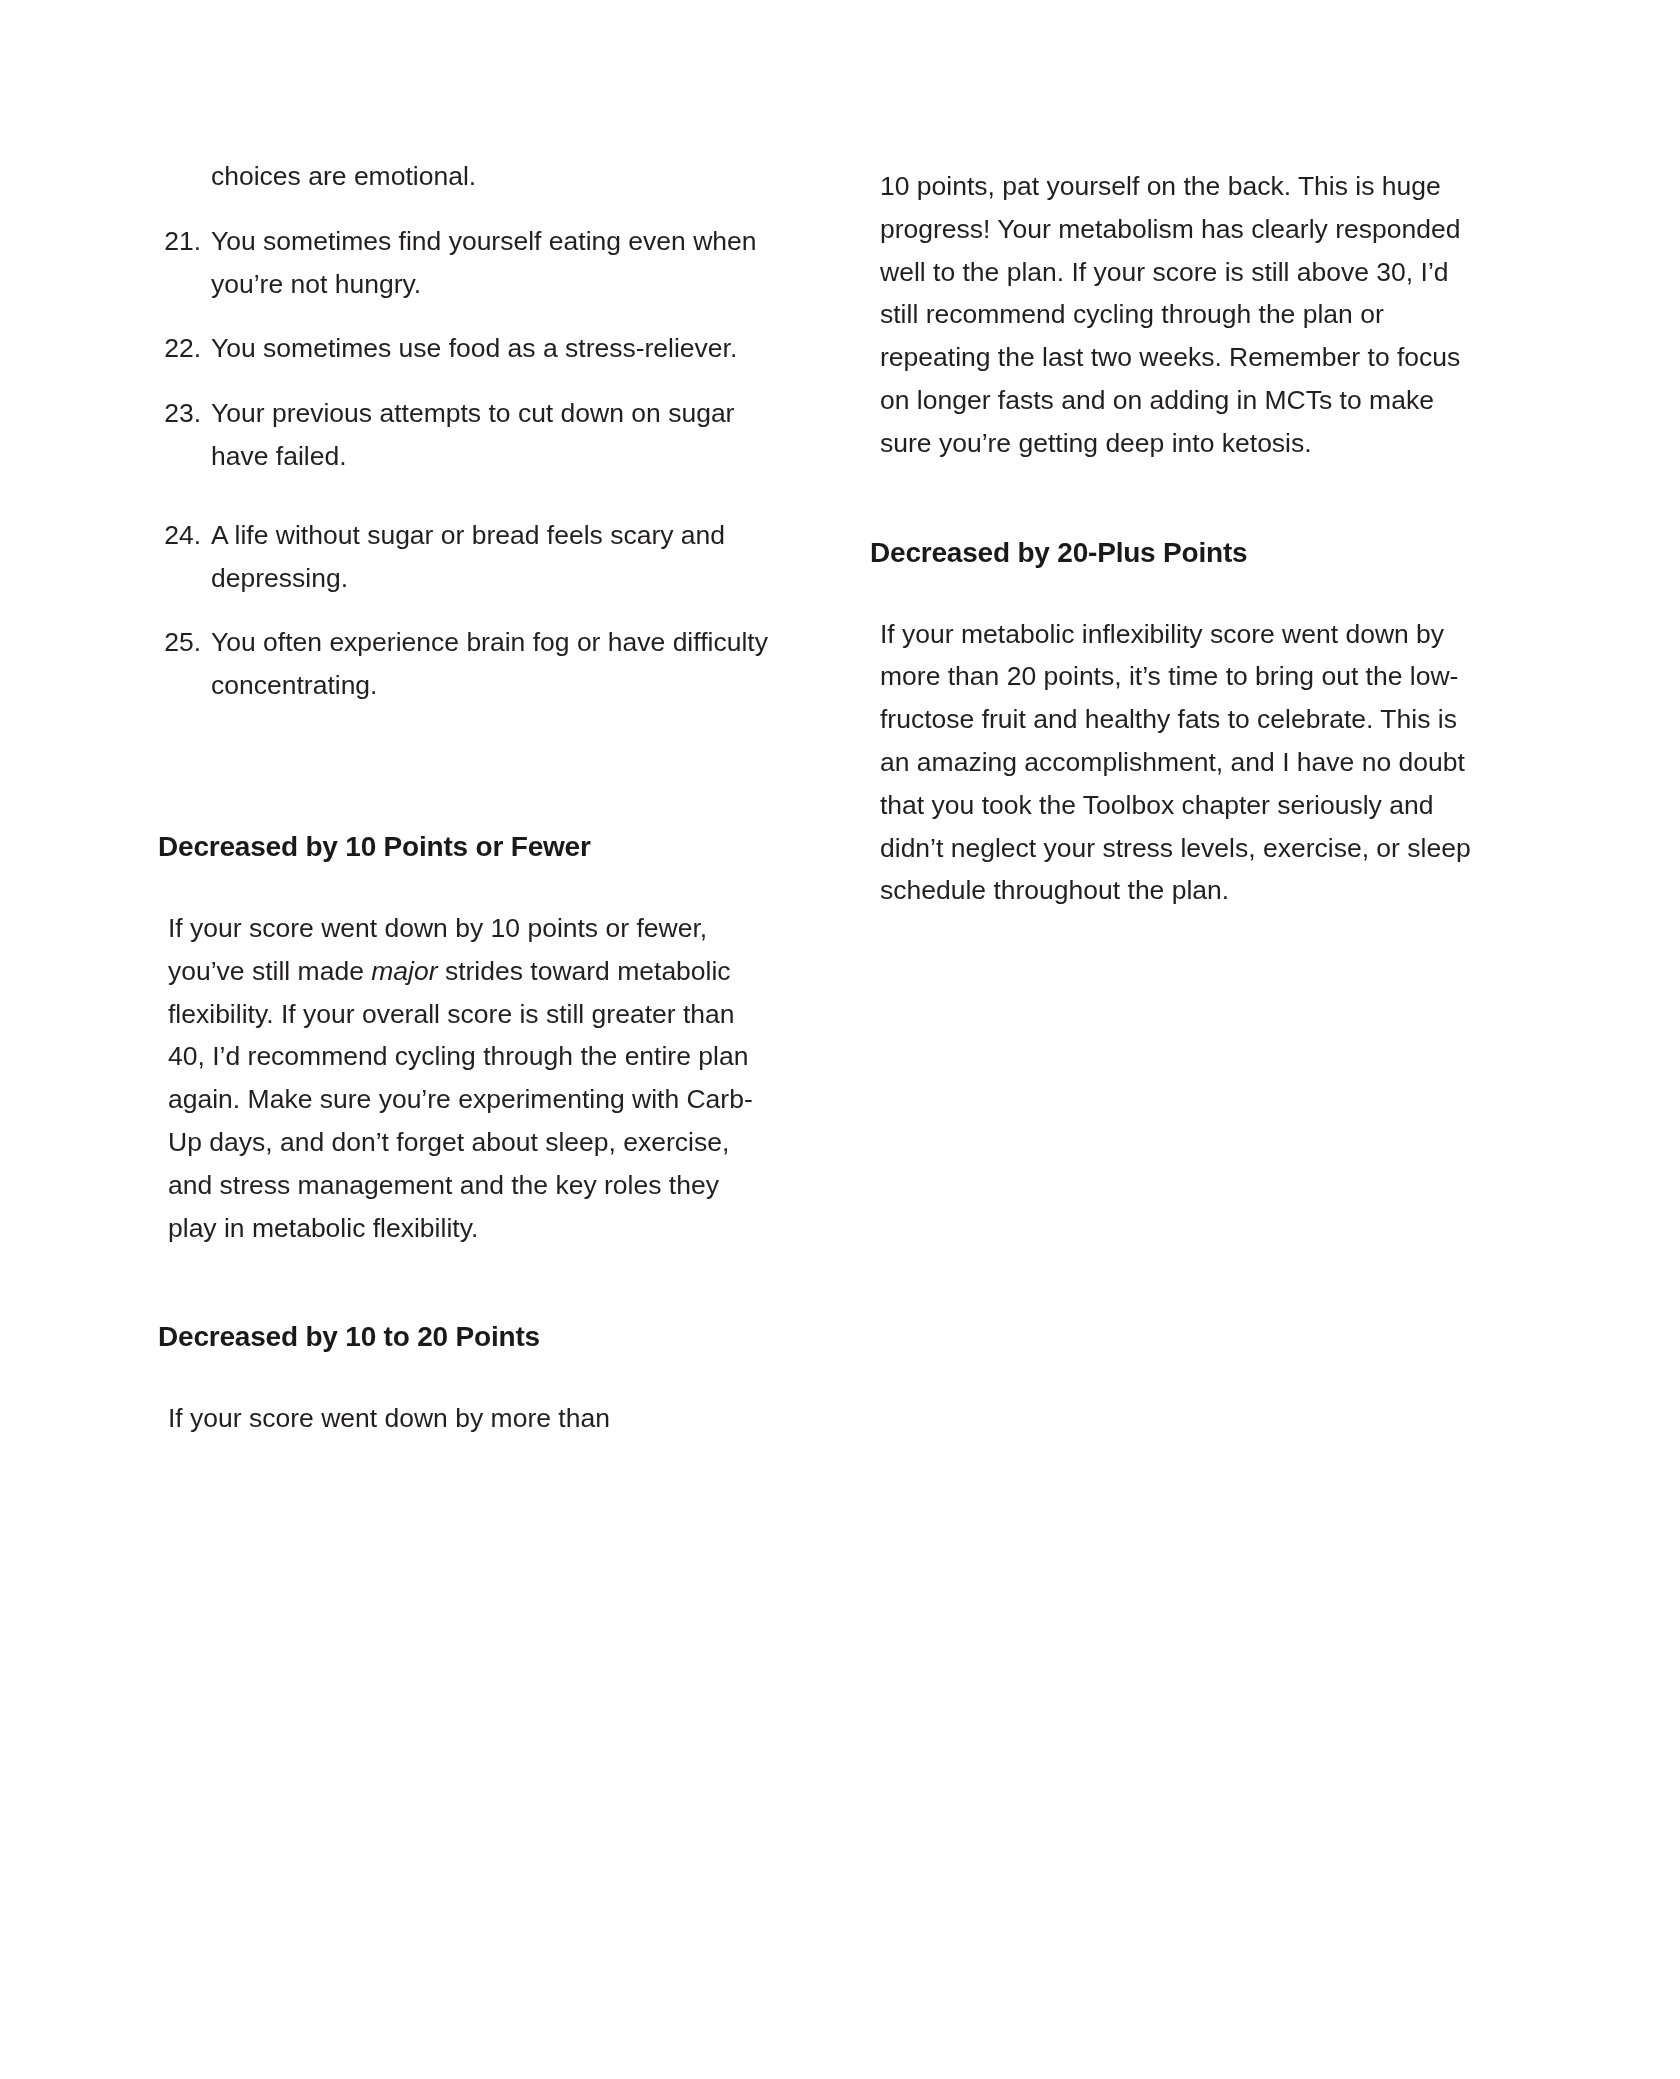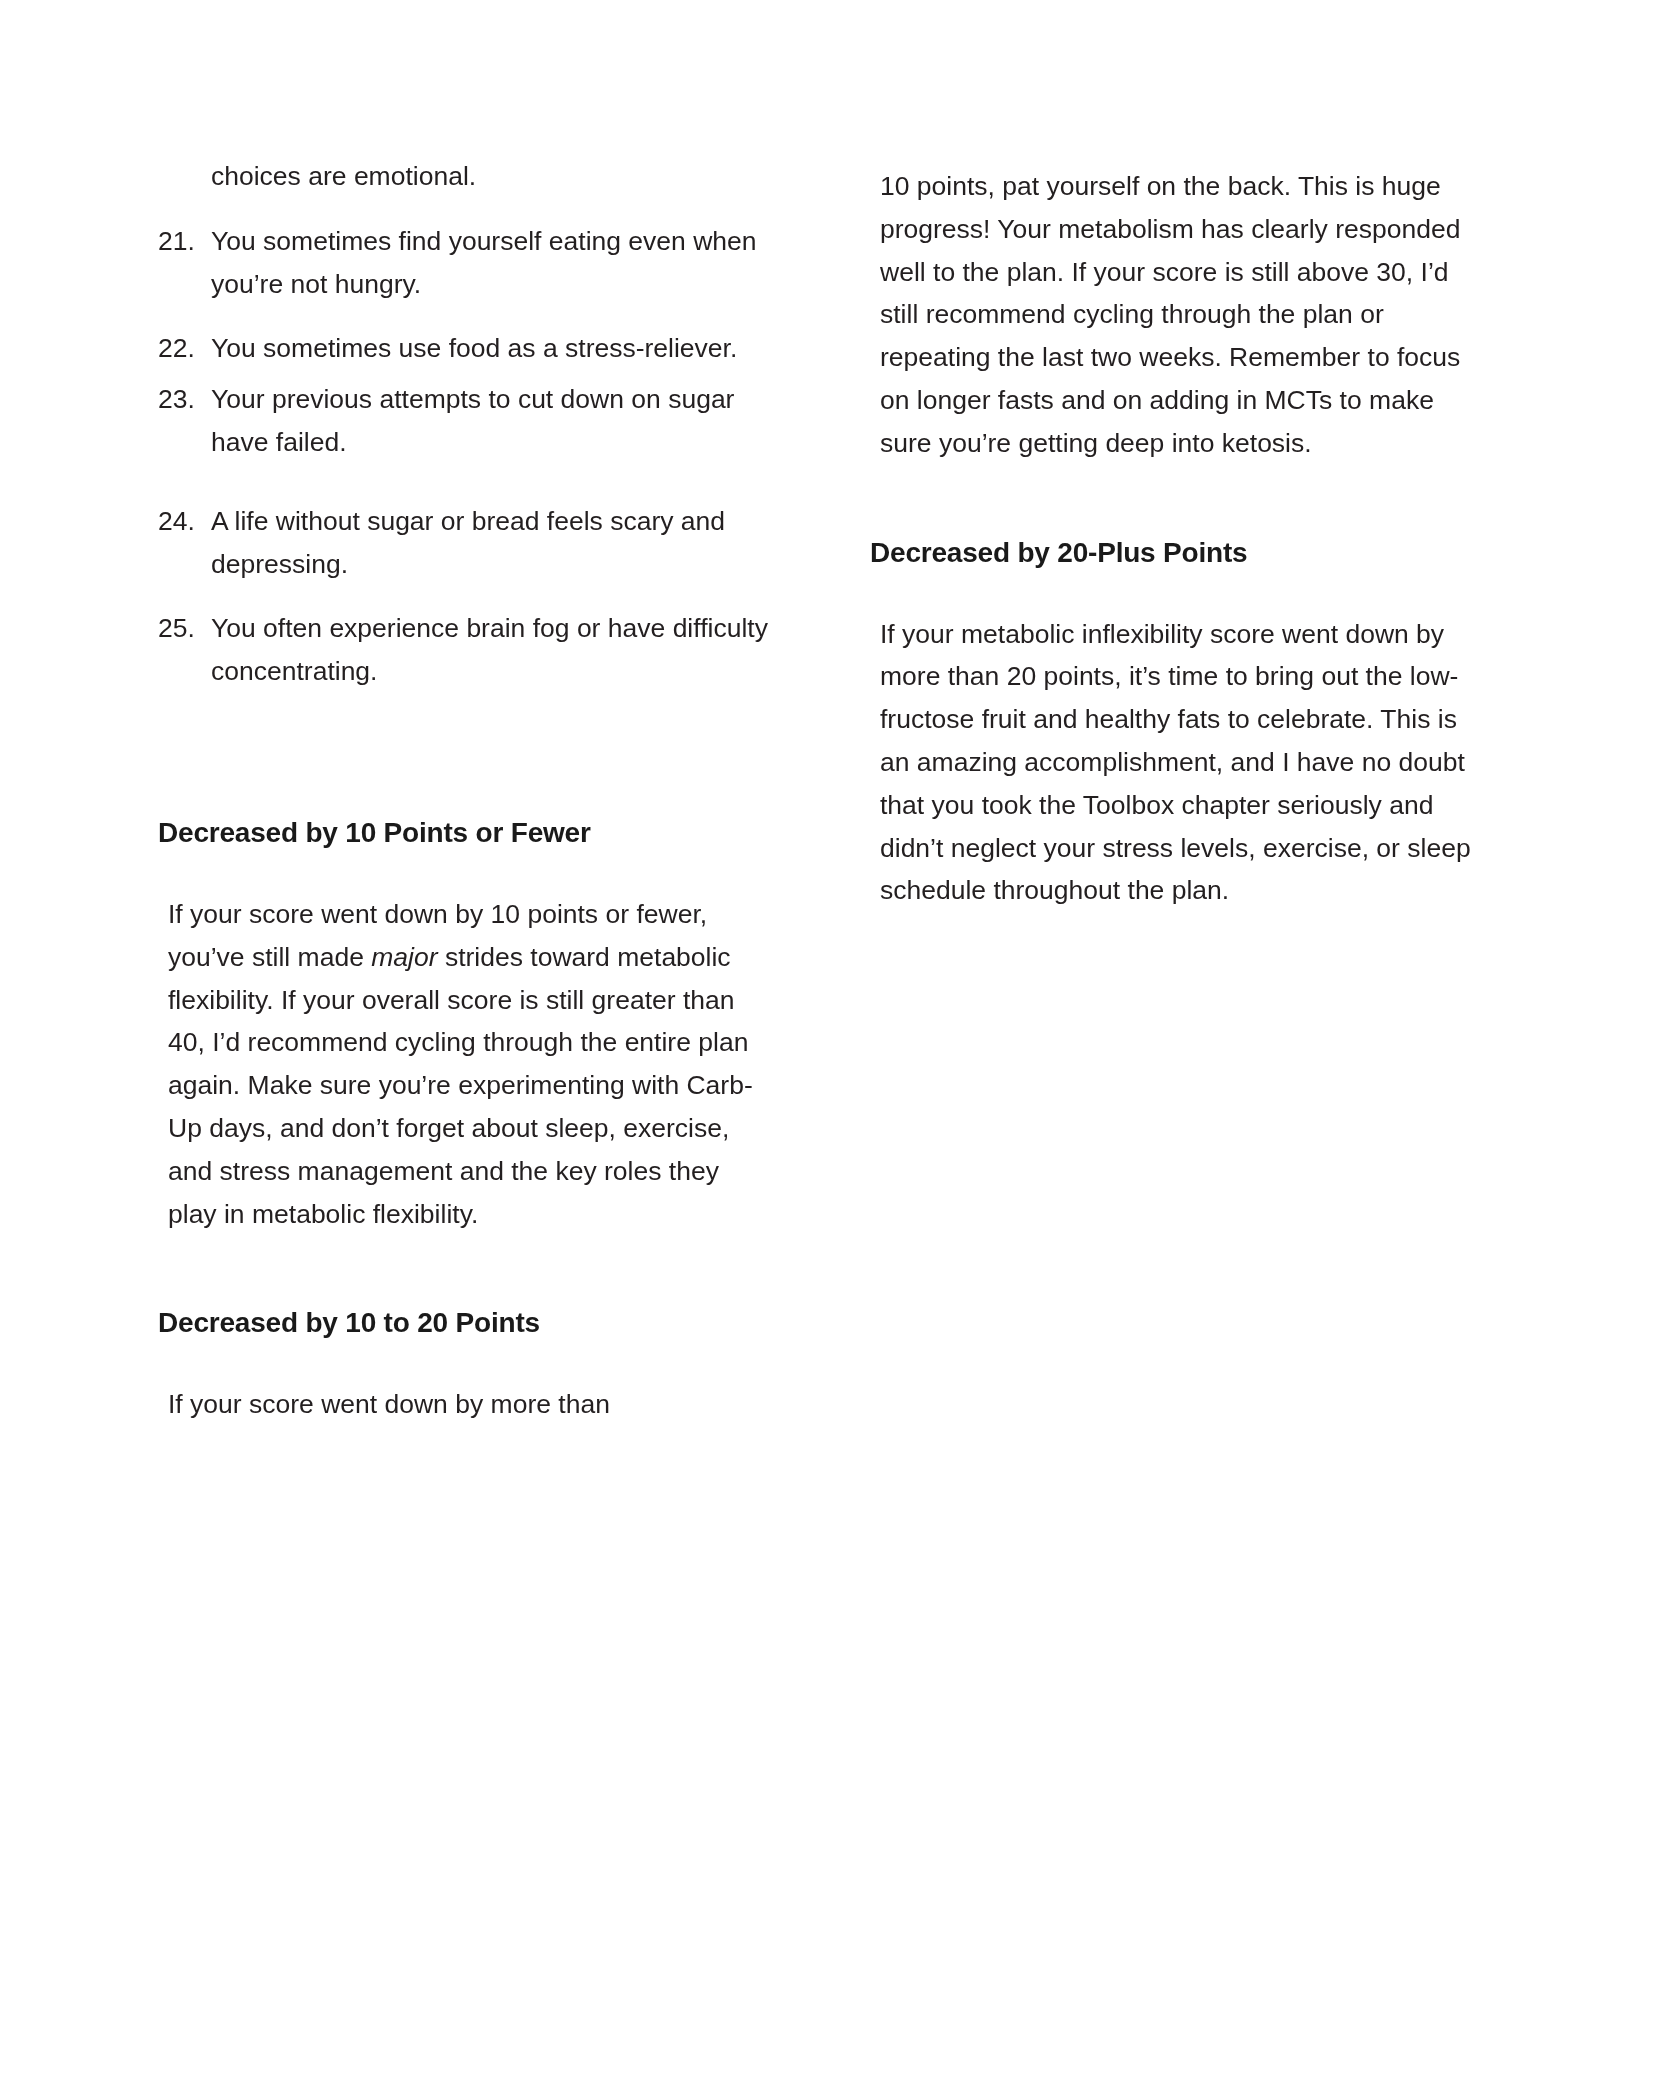--- a/index.html
+++ b/index.html
@@ -77,21 +77,21 @@
     position: relative;
     padding-left: 53px;
     margin: 0;
   }
 
   ol.quiz-list li .num {
     position: absolute;
     left: 0;
     top: 0;
     width: 43px;
-    text-align: left;
+    text-align: right;
     display: block;
   }
 
   ol.quiz-list li .item-text {
     display: block;
   }
 
   
   .gap-hanging-first {
     
@@ -119,21 +119,21 @@
 
       <ol class="quiz-list body-text">
         <li>
           <span class="num">21.</span>
           <span class="item-text">You sometimes find yourself eating even when you’re not hungry.</span>
         </li>
         <li style="margin-top:22px">
           <span class="num">22.</span>
           <span class="item-text">You sometimes use food as a stress-reliever.</span>
         </li>
-        <li style="margin-top:8px">
+        <li style="margin-top:22px">
           <span class="num">23.</span>
           <span class="item-text">Your previous attempts to cut down on sugar have failed.</span>
         </li>
         <li style="margin-top:36px">
           <span class="num">24.</span>
           <span class="item-text">A life without sugar or bread feels scary and depressing.</span>
         </li>
         <li style="margin-top:22px">
           <span class="num">25.</span>
           <span class="item-text">You often experience brain fog or have difficulty concentrating.</span>

